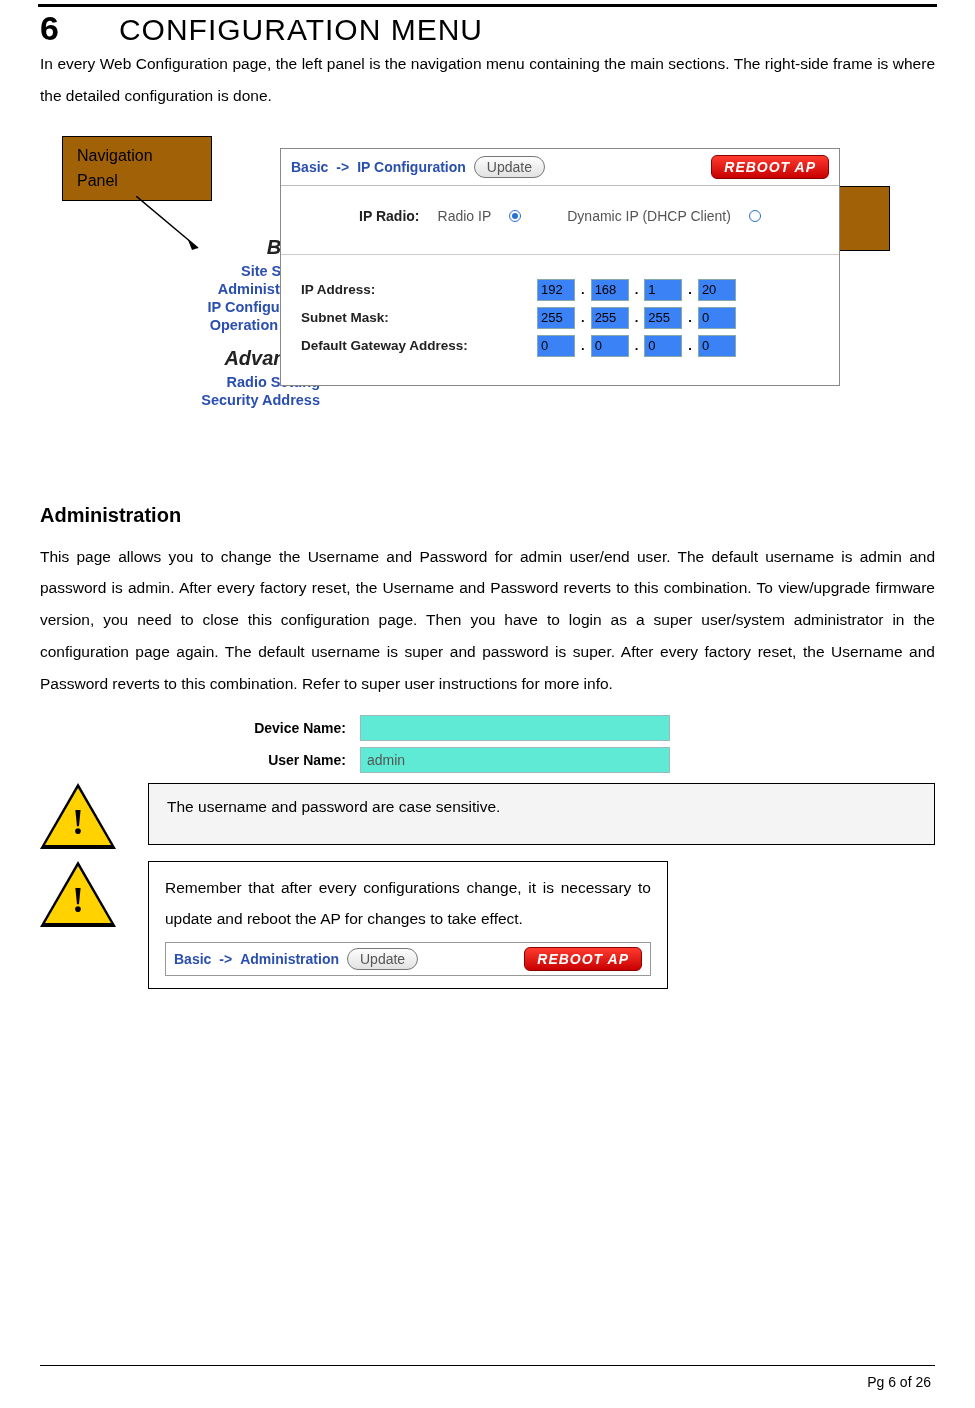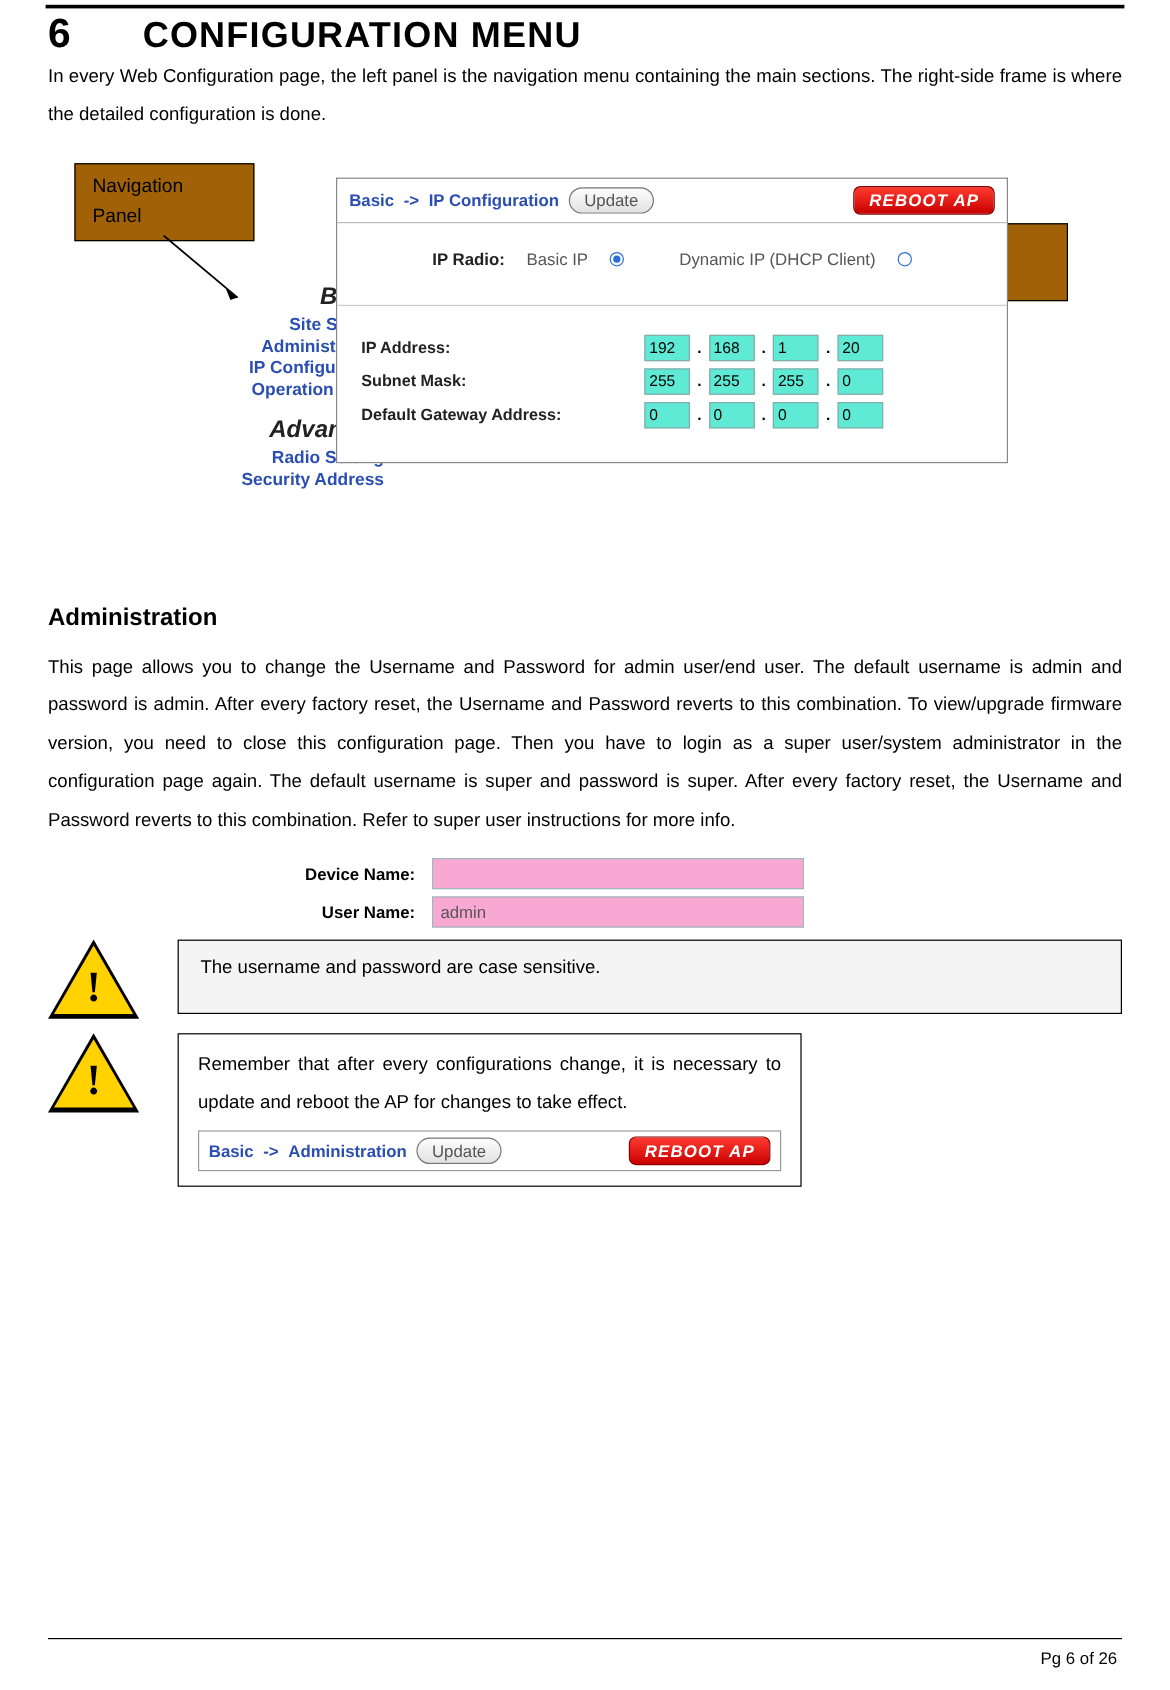--- a/index.html
+++ b/index.html
@@ -7,21 +7,21 @@
     width: 975px;
     height: 1408px;
     font-family: Verdana, Geneva, sans-serif;
     background: #fff;
     position: relative;
     padding: 0 40px;
   }
   .top-rule { border-top: 3px solid #000; margin: 0 -2px 2px -2px; position: relative; top: 4px;}
   .heading-row { display: flex; align-items: baseline; gap: 60px; margin-top: 6px;}
   .chap-num { font-size: 34px; font-weight: bold; font-family: Verdana, sans-serif; }
-  .chap-title { font-size: 30px; font-weight: bold; letter-spacing: 1px; font-variant: small-caps;}
+  .chap-title { font-size: 30px; font-weight: normal; letter-spacing: 1px; font-variant: small-caps;}
   .intro { font-size: 15.5px; line-height: 2.05; text-align: justify;}
   .figure1 { margin-top: 14px; position: relative; height: 360px;}
   .callout-box { position:absolute; border:1.5px solid #000; background:#a16207; padding:6px 14px; font-size:16px; line-height:1.6;}
   .callout-nav { left:22px; top:10px; width:150px;}
   .callout-conf { left:680px; top:60px; width:170px;}
   .nav-panel { position:absolute; left:110px; top:110px; width:170px; text-align:right; font-family: Arial, sans-serif;}
   .nav-heading { font-size:20px; font-weight:bold; font-style:italic; color:#222; margin-bottom:4px;}
   .nav-link { color:#2a4fb0; font-size:14.5px; font-weight:bold; margin:2px 0;}
   .config-panel { position:absolute; left:240px; top:22px; width:560px; border:1px solid #888; background:#fff;}
   .crumb-row { display:flex; align-items:center; gap:8px; padding:6px 10px; border-bottom:1px solid #bbb;}
@@ -30,28 +30,28 @@
   .crumb-cur { color:#2a4fb0; font-weight:bold; font-size:14px;}
   .btn-update { border:1px solid #777; border-radius:12px; background:linear-gradient(#fdfdfd,#e2e2e2); padding:2px 12px; font-size:14px; color:#555; cursor:pointer;}
   .btn-reboot { margin-left:auto; background:linear-gradient(#ff3b2f,#c80000); color:#fff; font-weight:bold; font-style:italic; border:1px solid #800; border-radius:6px; padding:3px 12px; font-size:14px; letter-spacing:1px; cursor:pointer;}
   .ipmode-row { display:flex; align-items:center; justify-content:center; gap:18px; padding:22px 0 30px 0; font-size:14px; color:#555; border-bottom:1px solid #ccc;}
   .ipmode-label { font-weight:bold; color:#222;}
   .radio-dot { width:12px; height:12px; border:1.5px solid #2a6fd6; border-radius:50%; display:inline-flex; align-items:center; justify-content:center;}
   .radio-dot.on::after { content:""; width:6px; height:6px; background:#2a6fd6; border-radius:50%;}
   .ip-fields { padding:18px 20px 22px 20px;}
   .ip-row { display:flex; align-items:center; gap:6px; margin:6px 0;}
   .ip-row-label { width:230px; text-align:left; font-weight:bold; font-size:13.5px; color:#222; padding-right:6px;}
-  .octet { width:38px; height:22px; border:1px solid #8aa; font-size:13px; padding:1px 3px; background:#5eead4;}
+  .octet { width:38px; height:22px; border:1px solid #8aa; font-size:13px; padding:1px 3px; background:#3b82f6;}
   .dot { font-size:13px; font-weight:bold;}
   .sub-heading { font-size:20px; font-weight:bold; margin-top:18px;}
   .admin-p { margin-top:14px; font-size:15.5px; line-height:2.05; text-align:justify;}
   .admin-fields { margin:16px 0 10px 140px; }
   .af-row { display:flex; align-items:center; margin:6px 0;}
   .af-label { width:180px; text-align:right; font-weight:bold; font-size:14px; padding-right:14px;}
-  .af-input { width:310px; height:26px; border:1px solid #9bb; font-size:14px; padding:2px 6px; color:#555; background:#f9a8d4;}
+  .af-input { width:310px; height:26px; border:1px solid #9bb; font-size:14px; padding:2px 6px; color:#555; background:#5eead4;}
   .warn-row { display:flex; gap:30px; align-items:flex-start; margin-top:10px;}
   .warn-icon { width:78px; height:70px; position:relative;}
   .tri { width:0; height:0; border-left:38px solid transparent; border-right:38px solid transparent; border-bottom:66px solid #000; position:absolute; top:0; left:0;}
   .tri-inner { width:0; height:0; border-left:33px solid transparent; border-right:33px solid transparent; border-bottom:57px solid #ffd200; position:absolute; top:5px; left:5px;}
   .bang { position:absolute; top:18px; left:0; width:76px; text-align:center; font-size:36px; font-weight:bold; color:#000; font-family: "Times New Roman", serif;}
   .wbox1 { flex:1; border:1.5px solid #000; background:#f4f4f4; padding:14px 18px 28px 18px; font-size:15.5px;}
   .warn-row2 { display:flex; gap:30px; align-items:flex-start; margin-top:8px;}
   .wbox2 { width:520px; border:1.5px solid #000; padding:10px 16px 12px 16px;}
   .wbox2-text { font-size:15.5px; line-height:2.0; text-align:justify;}
   .mini-bar { border:1px solid #999; margin-top:8px; display:flex; align-items:center; gap:8px; padding:4px 8px; background:#fff;}
@@ -99,21 +99,21 @@
   <div class="config-panel">
     <div class="crumb-row">
       <span class="crumb-basic">Basic</span>
       <span class="crumb-arrow">-&gt;</span>
       <span class="crumb-cur">IP Configuration</span>
       <button class="btn-update">Update</button>
       <button class="btn-reboot">REBOOT AP</button>
     </div>
     <div class="ipmode-row">
       <span class="ipmode-label">IP Radio:</span>
-      <span>Basic IP</span>
+      <span>Radio IP</span>
       <span class="radio-dot on"></span>
       <span style="width:10px;"></span>
       <span>Dynamic IP (DHCP Client)</span>
       <span class="radio-dot"></span>
     </div>
     <div class="ip-fields">
       <div class="ip-row">
         <div class="ip-row-label">IP Address:</div>
         <input class="octet" value="192" style="">
           <span class="dot">.</span>

